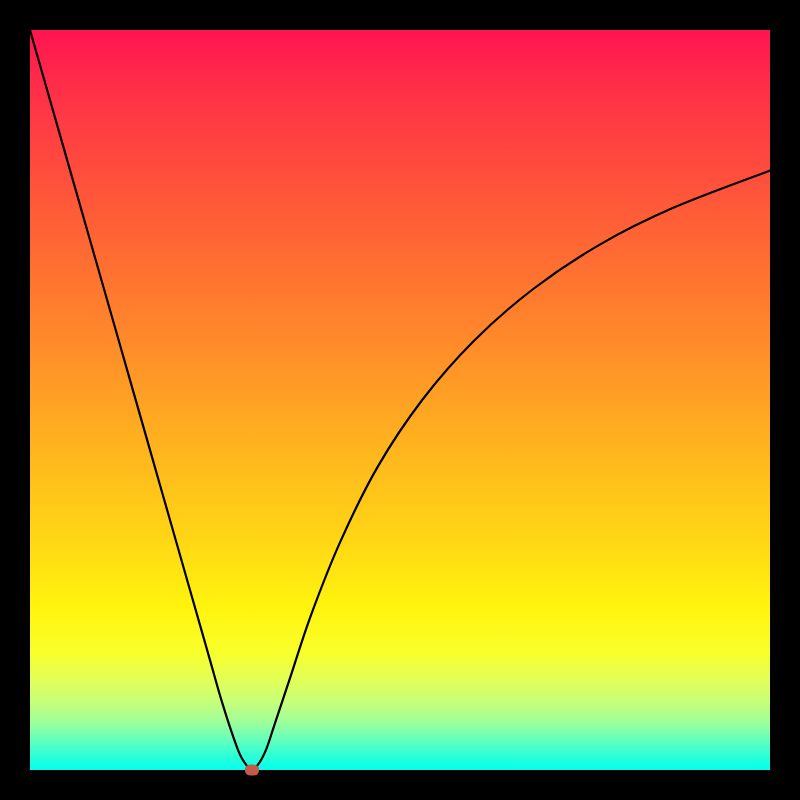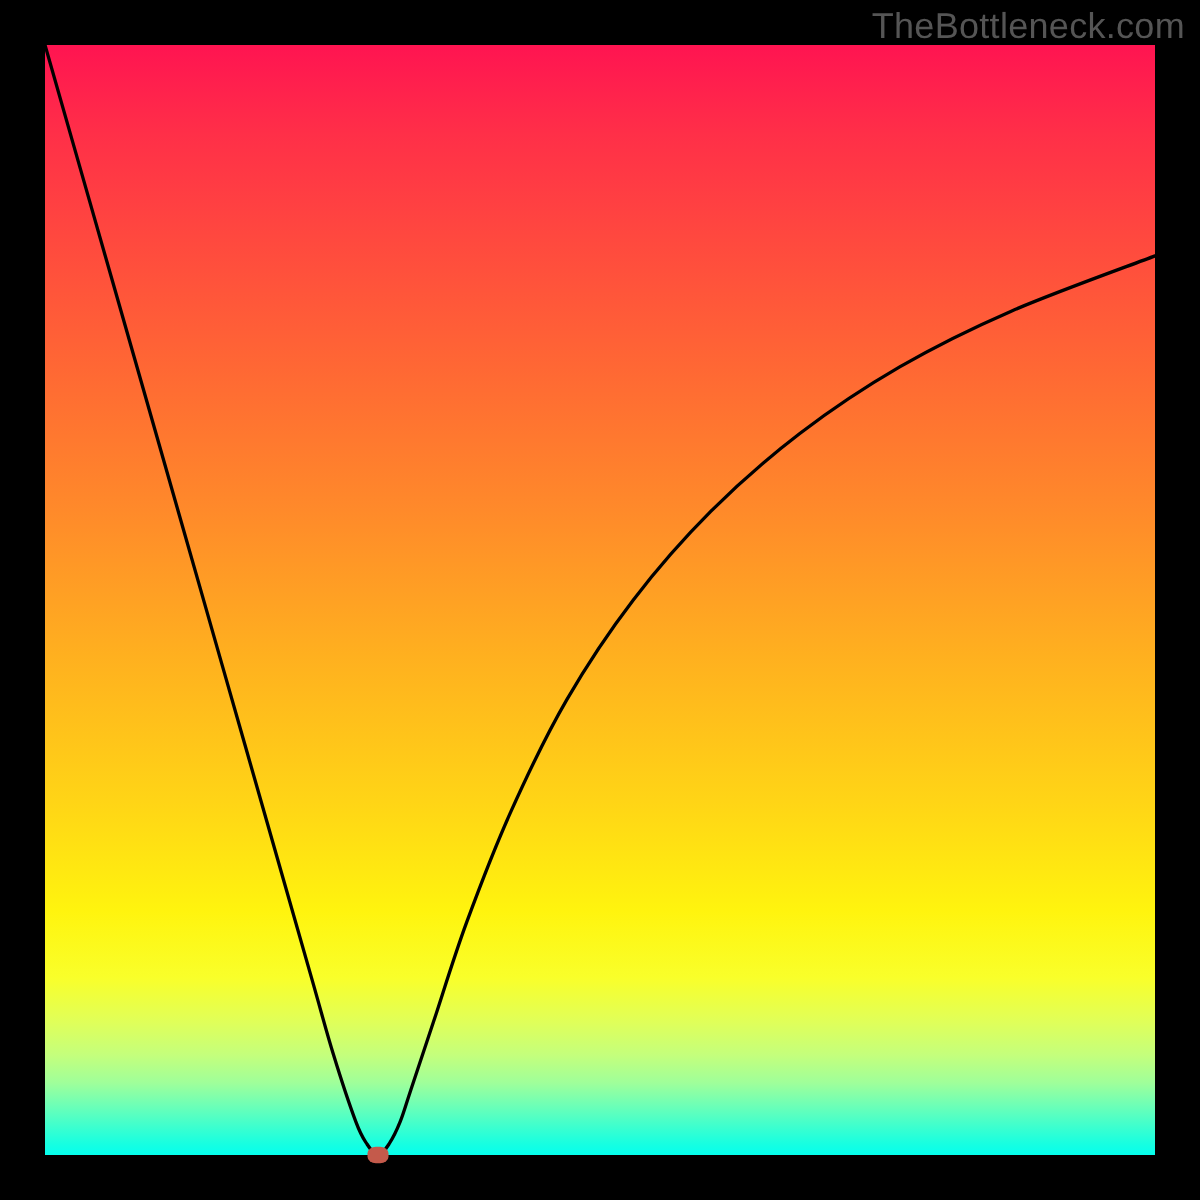--- a/index.html
+++ b/index.html
@@ -65,20 +65,19 @@
     height: 11px;
     border-radius: 40%;
     background: #c45a4b;
     transform: translate(-50%, -50%);
   }
 </style>
 </head>
 <body>
 
 <div class="frame">
-  <div class="watermark">TheBottleneck.com</div>
   <div class="plot-area">
     <svg class="curve" viewBox="0 0 740 740" preserveAspectRatio="none">
       <path id="curve-path" fill="none" stroke="#000" stroke-width="2.2" stroke-linecap="round" stroke-linejoin="round" d="M 0.00 0.00 C 4.93 17.27, 19.73 69.07, 29.60 103.60 C 39.47 138.13, 49.33 172.67, 59.20 207.20 C 69.07 241.73, 78.93 276.27, 88.80 310.80 C 98.67 345.33, 108.53 379.87, 118.40 414.40 C 128.27 448.93, 138.13 483.47, 148.00 518.00 C 157.87 552.53, 170.20 595.70, 177.60 621.60 C 185.00 647.50, 187.47 657.37, 192.40 673.40 C 197.33 689.43, 203.50 707.93, 207.20 717.80 C 210.90 727.67, 212.13 728.90, 214.60 732.60 C 217.07 736.30, 219.53 740.00, 222.00 740.00 C 224.47 740.00, 226.93 736.30, 229.40 732.60 C 231.87 728.90, 234.33 723.97, 236.80 717.80 C 239.27 711.63, 240.50 706.70, 244.20 695.60 C 247.90 684.50, 252.83 669.70, 259.00 651.20 C 265.17 632.70, 272.57 608.03, 281.20 584.60 C 289.83 561.17, 299.70 535.27, 310.80 510.60 C 321.90 485.93, 334.23 460.03, 347.80 436.60 C 361.37 413.17, 376.17 390.97, 392.20 370.00 C 408.23 349.03, 425.50 329.30, 444.00 310.80 C 462.50 292.30, 482.23 275.03, 503.20 259.00 C 524.17 242.97, 546.37 228.17, 569.80 214.60 C 593.23 201.03, 615.43 189.93, 643.80 177.60 C 672.17 165.27, 723.97 146.77, 740.00 140.60"></path>
     </svg>
     <div class="minimum-dot" id="min-dot" style="left: 222px; top: 740px; background: rgb(196, 90, 75);"></div>
   </div>
 </div>
 
 </body></html>

